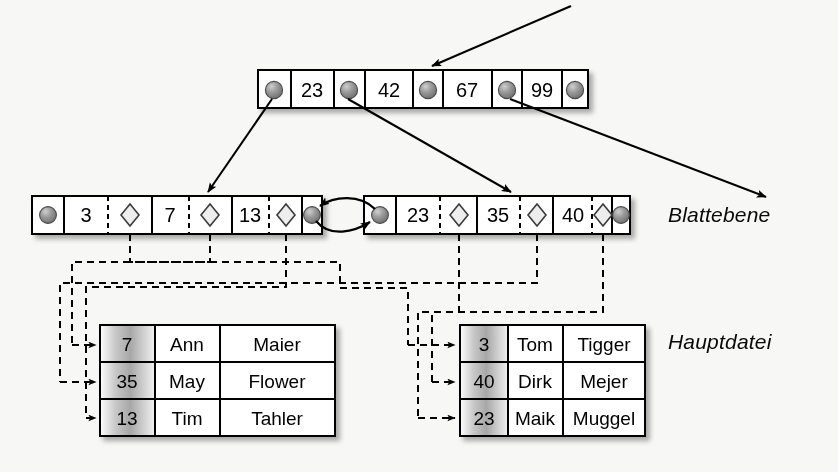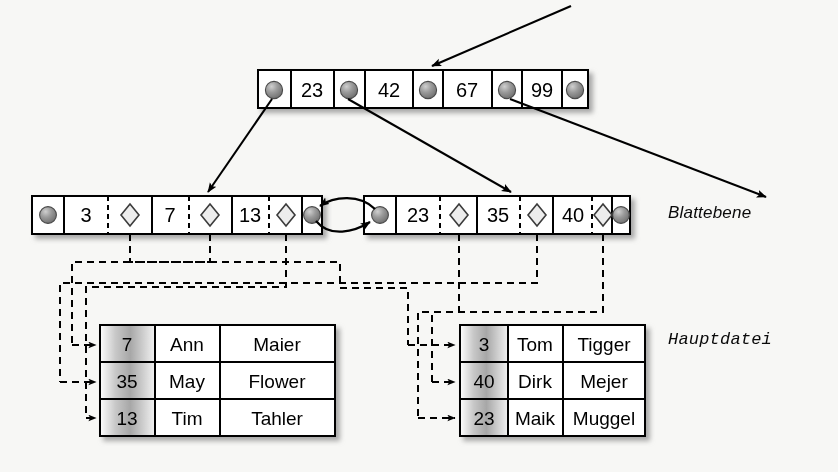--- a/index.html
+++ b/index.html
@@ -10,27 +10,27 @@
     overflow:hidden;
     position:relative;
   }
   #stage{position:absolute;left:0;top:0;width:838px;height:472px;padding-left:36px;}
   #vec{position:absolute;left:0;top:0;width:838px;height:472px;}
   .lbl{
     position:absolute;
     font-family:"Liberation Sans", sans-serif;
     font-style:italic;
     font-weight:400;
-    font-size:17px;
+    font-size:21px;
     color:#0a0a0a;
     letter-spacing:.2px;
     white-space:nowrap;
   }
   #lbl-blattebene{left:668px;top:203px;}
-  #lbl-hauptdatei{left:668px;top:330px;font-family:Liberation Mono, monospace;}
+  #lbl-hauptdatei{left:668px;top:330px;}
 </style>
 </head>
 <body>
 
 <div id="stage">
 
   <svg id="vec" viewBox="0 0 838 472">
     <defs>
       <radialGradient id="dotg" cx="36%" cy="30%" r="75%">
         <stop offset="0%" stop-color="#cfcfcf"></stop>

